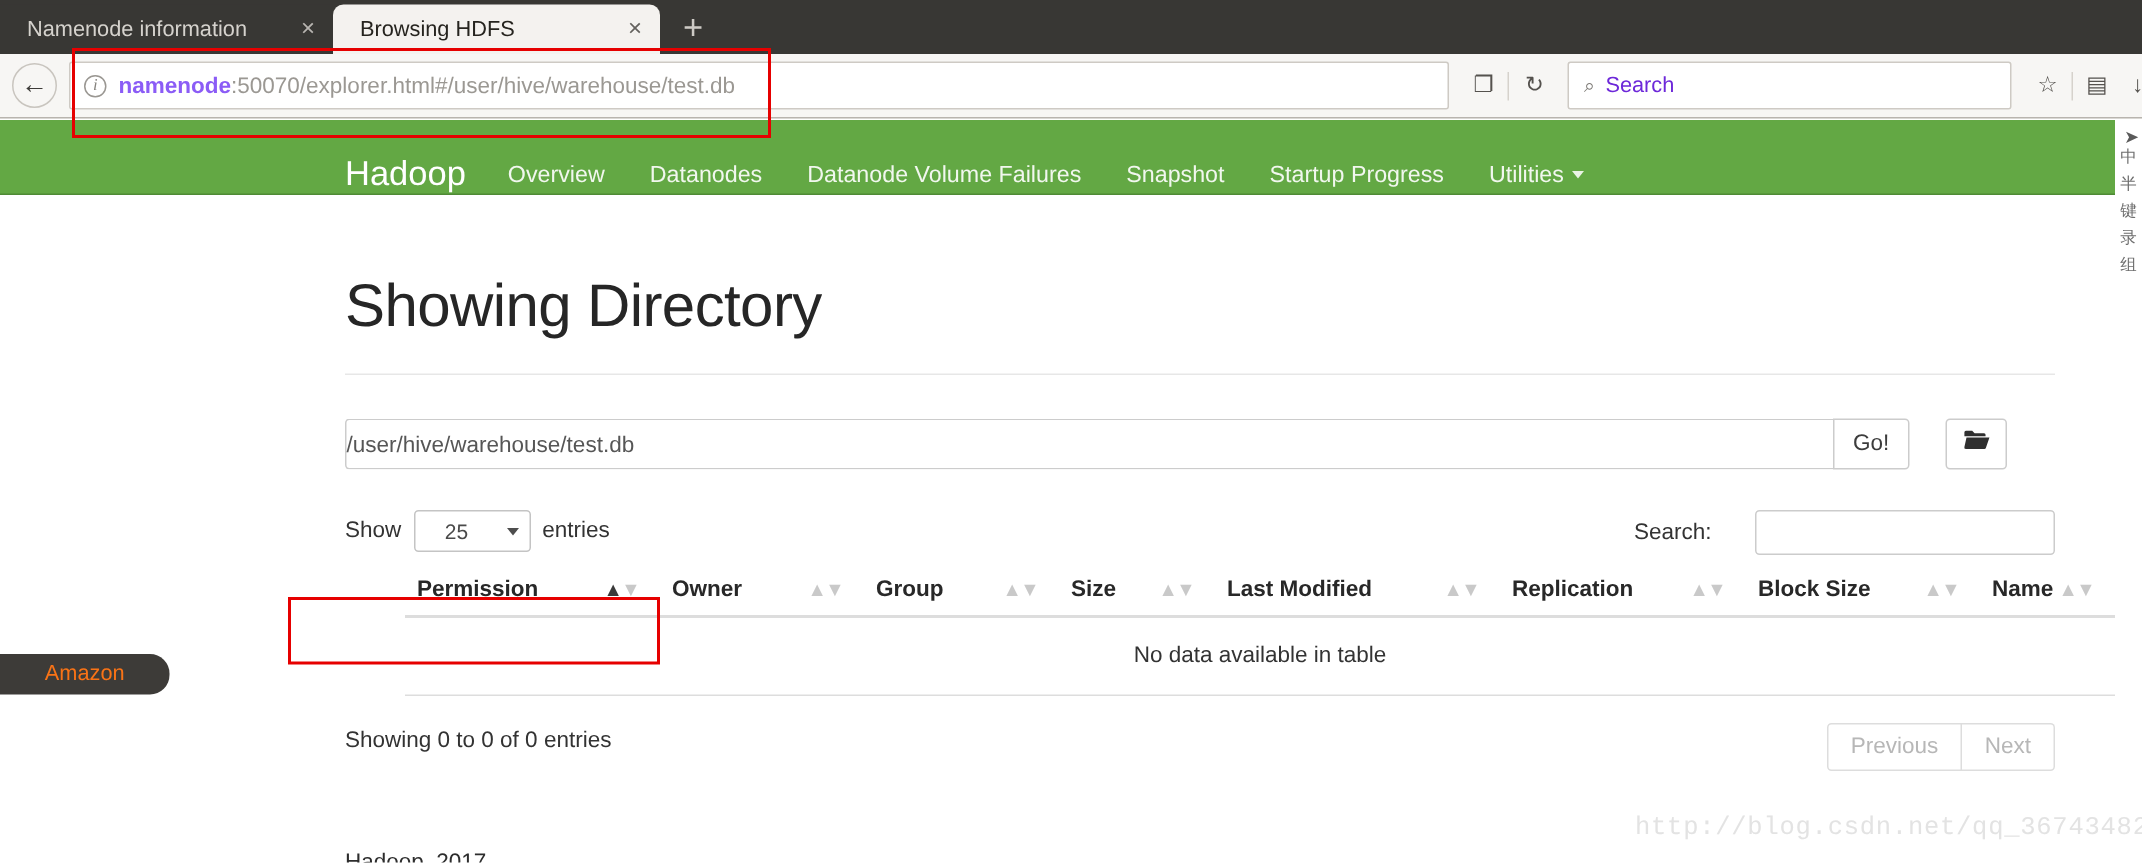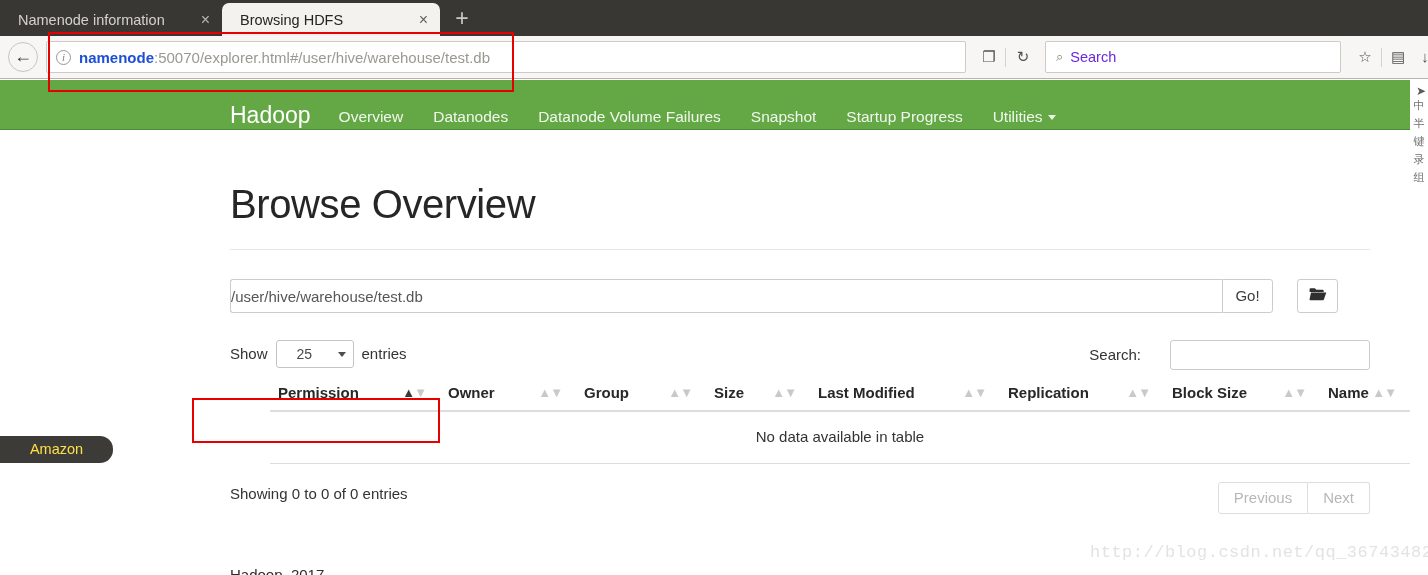--- a/index.html
+++ b/index.html
@@ -110,21 +110,21 @@
     line-height: 13px;
     text-align: center;
     font-family: "Liberation Serif", serif;
     font-style: italic;
   }
   .urltext {
     font-size: 15px;
     color: #9b9893;
     white-space: nowrap;
   }
-  .urltext .host { color: #1d4ed8; font-weight: bold; }
+  .urltext .host { color: #8b5cf6; font-weight: bold; }
 
   .icon-btn {
     position: absolute;
     top: 8px;
     width: 26px; height: 26px;
     color: #55524e;
     text-align: center;
     line-height: 26px;
     font-size: 15px;
   }
@@ -373,21 +373,21 @@
   #annot-url  { left: 48px;  top: 32px;  width: 466px; height: 60px; }
   #annot-nodata { left: 192px; top: 398px; width: 248px; height: 45px; }
 
   
   .bookmark-flag {
     position: absolute;
     left: 0; top: 436px;
     width: 113px; height: 27px;
     background: #3d3b38;
     border-radius: 0 13px 13px 0;
-    color: #fde047;
+    color: #f97316;
     font-size: 14.5px;
     line-height: 27px;
     text-align: center;
   }
 
   
   .ime-bar {
     position: absolute;
     right: 0; top: 96px;
     width: 18px;
@@ -464,21 +464,21 @@
       <span class="navlink">Datanodes</span>
       <span class="navlink">Datanode Volume Failures</span>
       <span class="navlink">Snapshot</span>
       <span class="navlink">Startup Progress</span>
       <span class="navlink"><span>Utilities</span><span class="caret"></span></span>
     </div>
   </div>
 
   <div class="content">
 
-    <h1 class="page-title">Browse Overview</h1>
+    <h1 class="page-title">Showing Directory</h1>
     <hr class="rule">
 
     <div class="path-row">
       <div class="path-input">/user/hive/warehouse/test.db</div>
       <div class="go-btn">Go!</div>
       <div class="folder-btn">
         <svg width="18" height="14" viewBox="0 0 18 14" aria-hidden="true">
           <path d="M0.6 2.2 a1 1 0 0 1 1-1 h4.2 l1.6 1.6 h6.3 a1 1 0 0 1 1 1 v1.1 h-14.1 z" fill="#2f2f2f"></path>
           <path d="M2.0 5.6 h15.3 l-2.4 7.0 a1 1 0 0 1 -0.95 0.68 h-12.4 a1 1 0 0 1 -0.95 -1.3 z" fill="#2f2f2f"></path>
         </svg>

